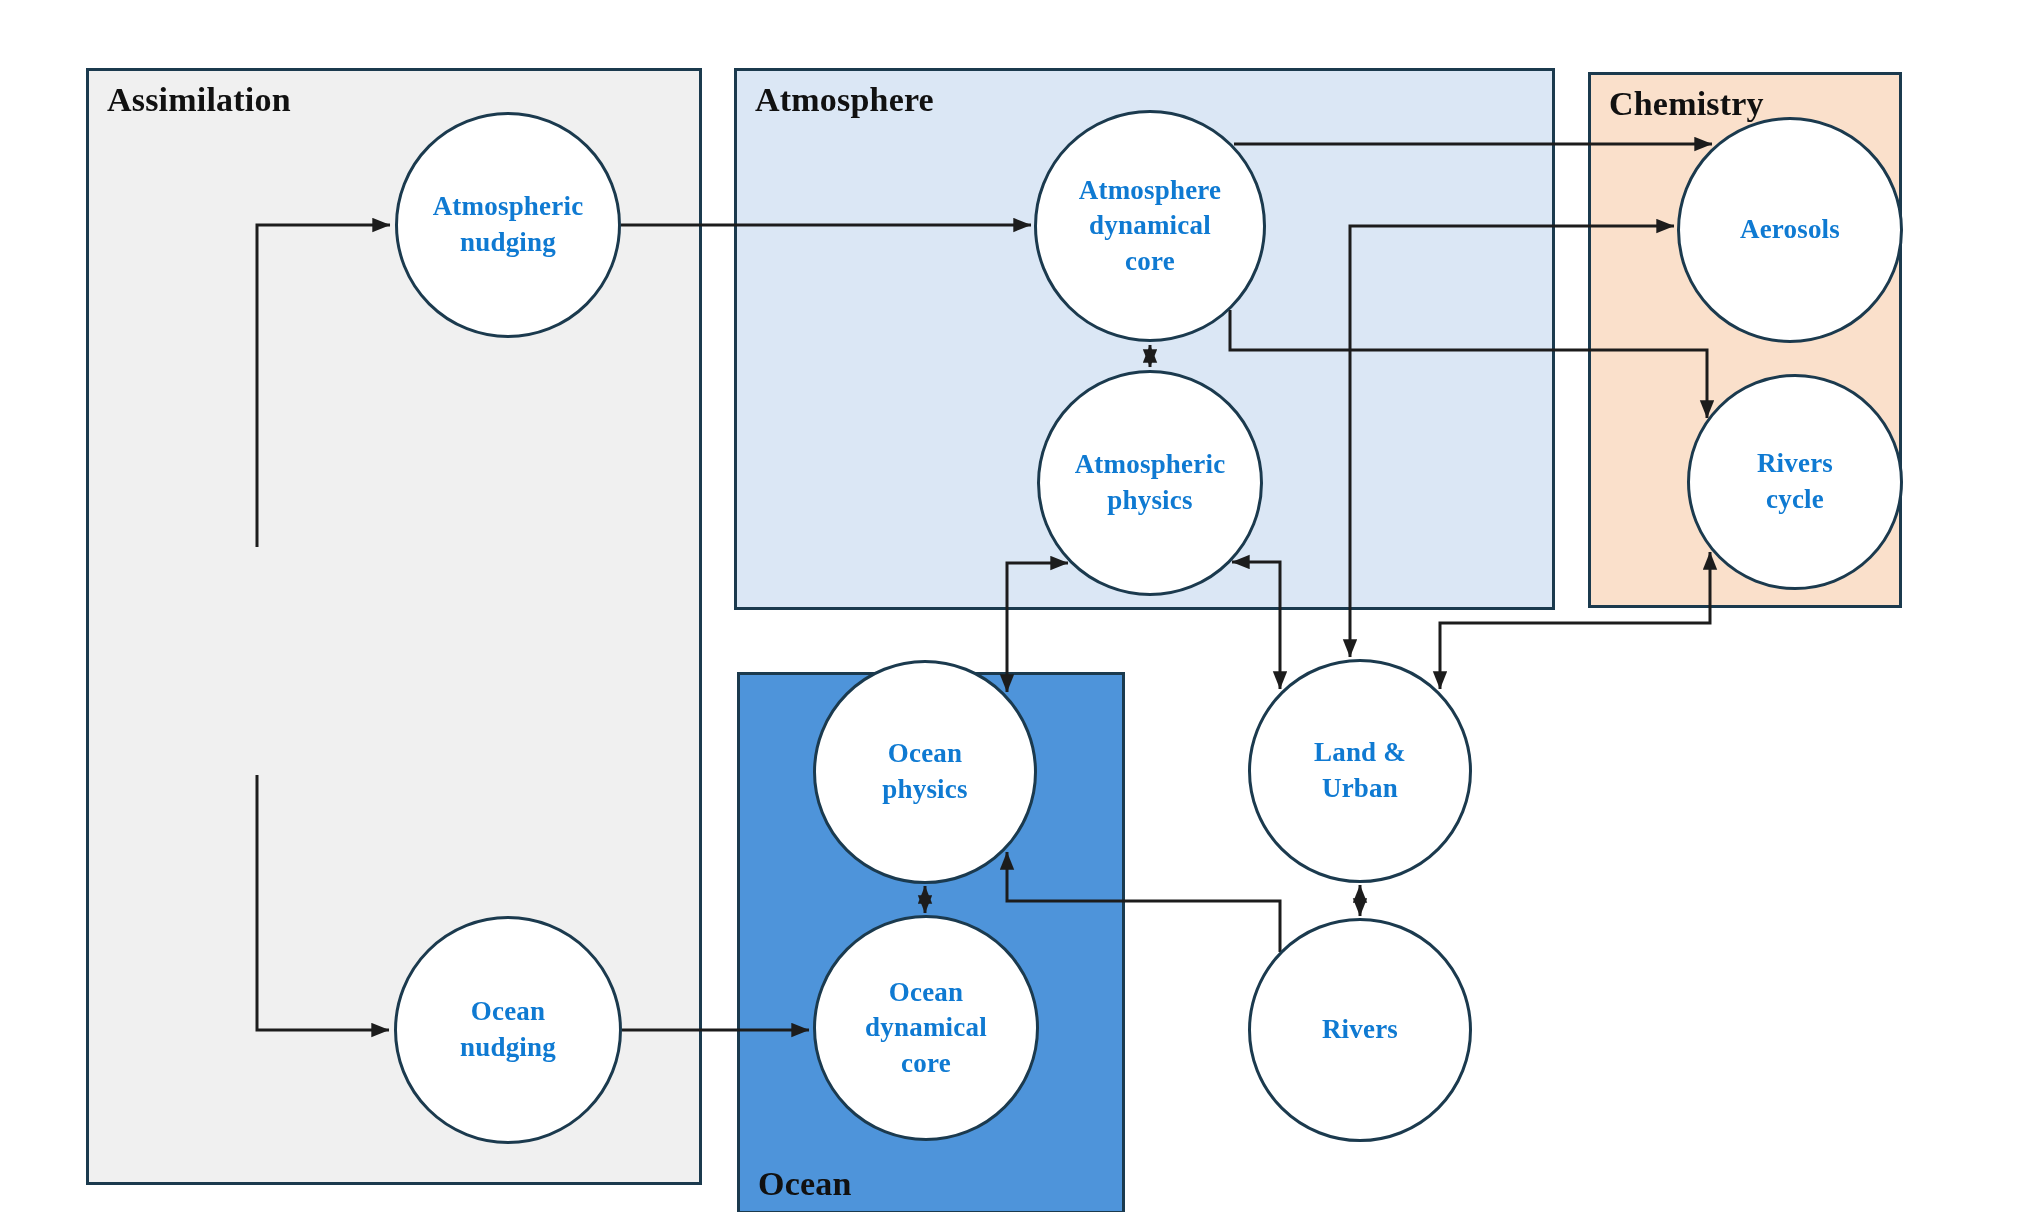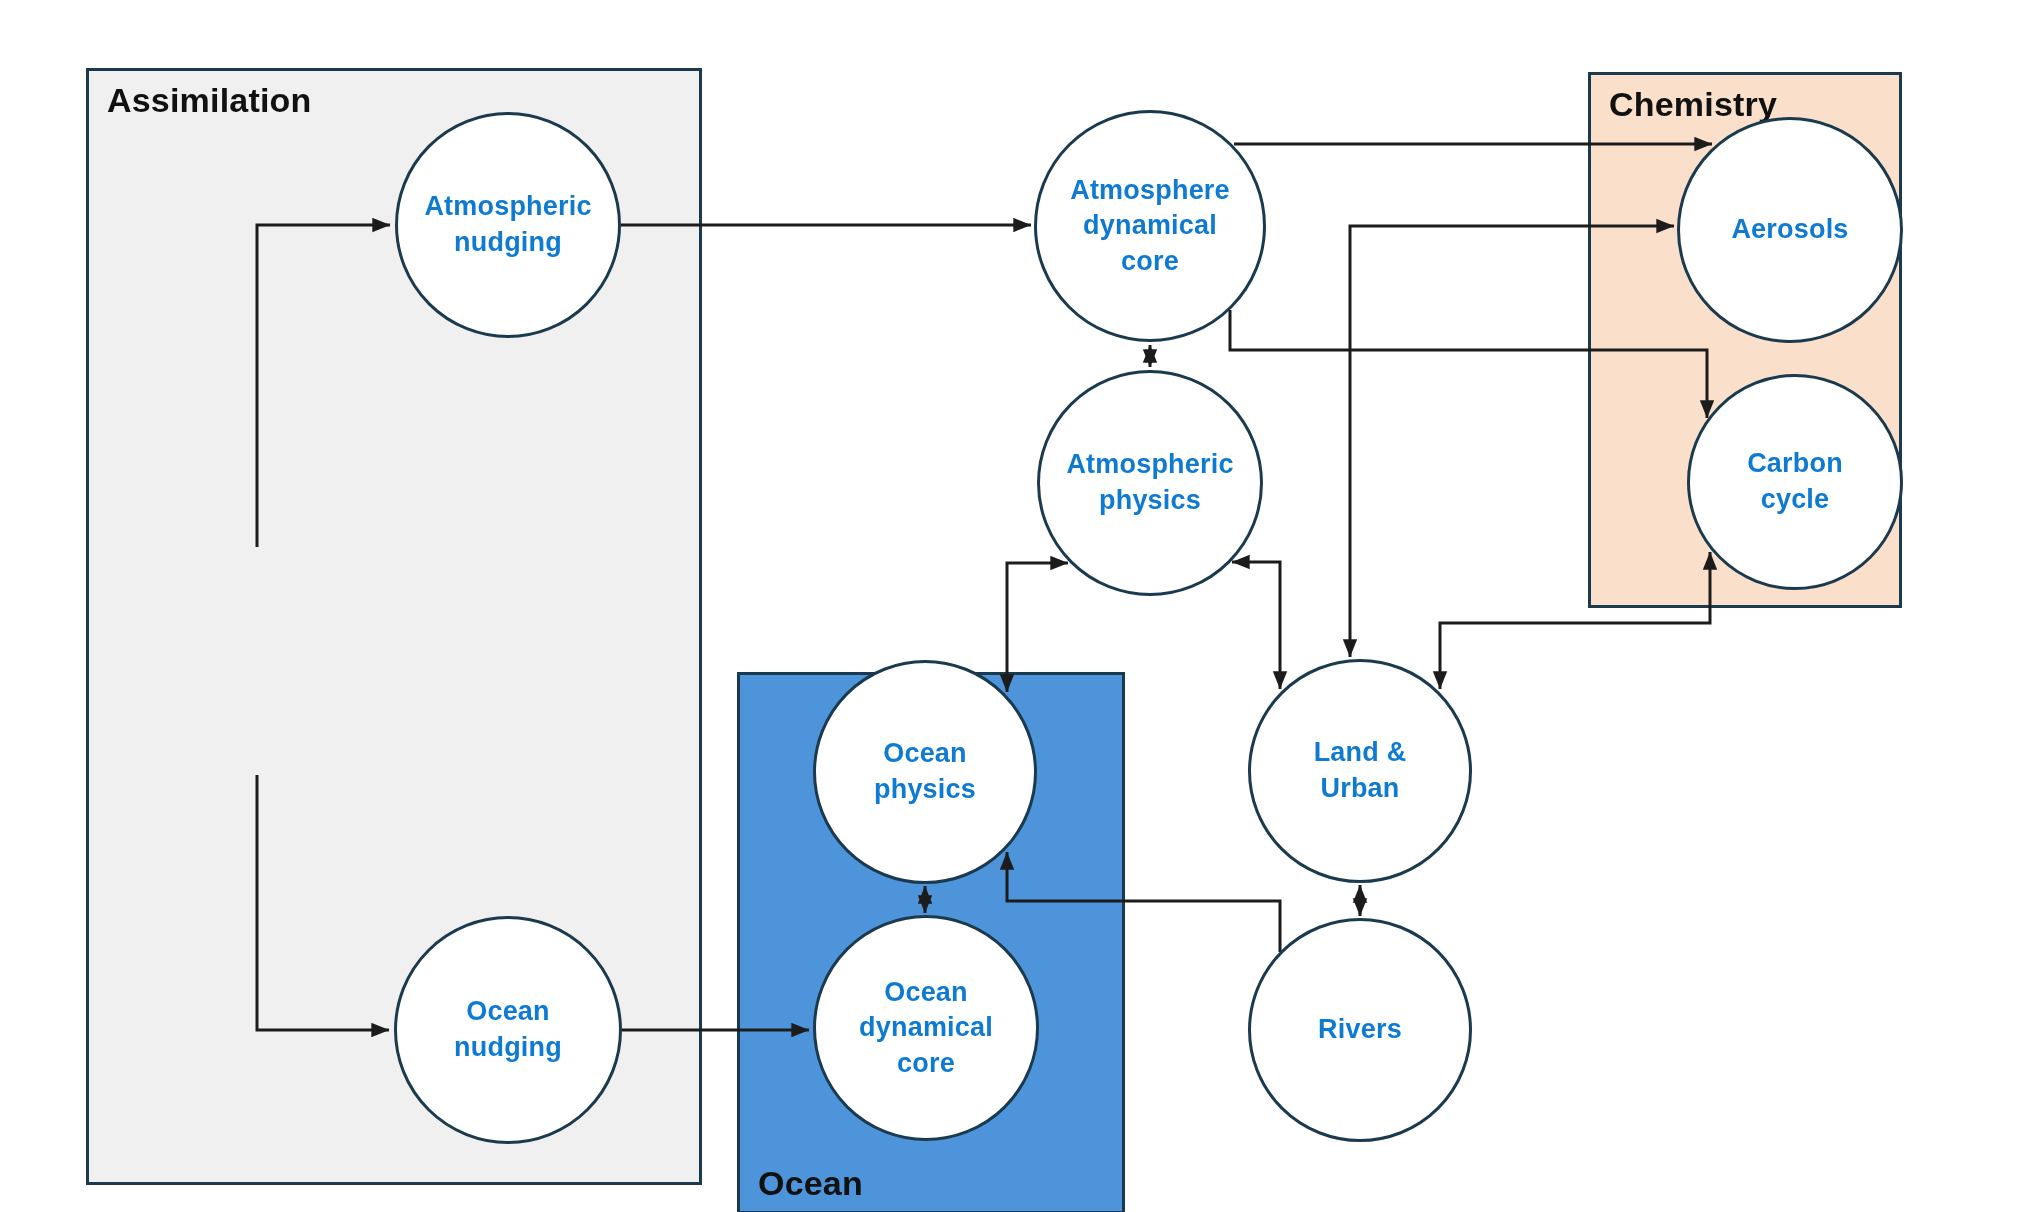--- a/index.html
+++ b/index.html
@@ -12,21 +12,21 @@
     --fill_chemistry:#fae0cb;
     --fill_ocean:#4e94da;
     --fill_land:#b9e5b7;
     --page_bg:#ffffff;
   }
   html,body{margin:0;padding:0;background:var(--page_bg);}
   .canvas{
     position:relative;
     width:2041px;height:1212px;
     background:var(--page_bg);
-    font-family:Liberation Sans, sans-serif;
+    font-family:Liberation Serif, serif;
     overflow:hidden;
     border-radius:10px;
   }
   .group{
     position:absolute;
     border:3px solid var(--ink);
     box-sizing:border-box;
   }
   .group-label{
     position:absolute;
@@ -75,20 +75,23 @@
 </style>
 </head>
 <body>
 
 <div class="canvas">
 
   <div class="group g-assimilation" style="left:86px;top:68px;width:616px;height:1117px;">
     <span class="group-label top">Assimilation</span>
   </div>
 
+  <div class="group g-atmosphere" style="left:734px;top:68px;width:821px;height:542px;">
+    <span class="group-label top">Atmosphere</span>
+  </div>
 
   <div class="group g-chemistry" style="left:1588px;top:72px;width:314px;height:536px;">
     <span class="group-label top">Chemistry</span>
   </div>
 
   <div class="group g-ocean" style="left:737px;top:672px;width:388px;height:542px;">
     <span class="group-label bottom">Ocean</span>
   </div>
 
 
@@ -129,21 +132,21 @@
 
   <div class="node" style="left:1037px;top:370px;width:226px;height:226px;align-items:center;">
     <span class="node-label" style="max-width:190px;">Atmospheric physics</span>
   </div>
 
   <div class="node" style="left:1677px;top:117px;width:226px;height:226px;">
     <span class="node-label" style="max-width:200px;">Aerosols</span>
   </div>
 
   <div class="node" style="left:1687px;top:374px;width:216px;height:216px;">
-    <span class="node-label" style="max-width:120px;">Carbon cycle</span>
+    <span class="node-label" style="max-width:120px;">Rivers cycle</span>
   </div>
 
   <div class="node" style="left:813px;top:660px;width:224px;height:224px;">
     <span class="node-label" style="max-width:130px;">Ocean physics</span>
   </div>
 
   <div class="node" style="left:813px;top:915px;width:226px;height:226px;">
     <span class="node-label" style="max-width:150px;">Ocean dynamical core</span>
   </div>
 

